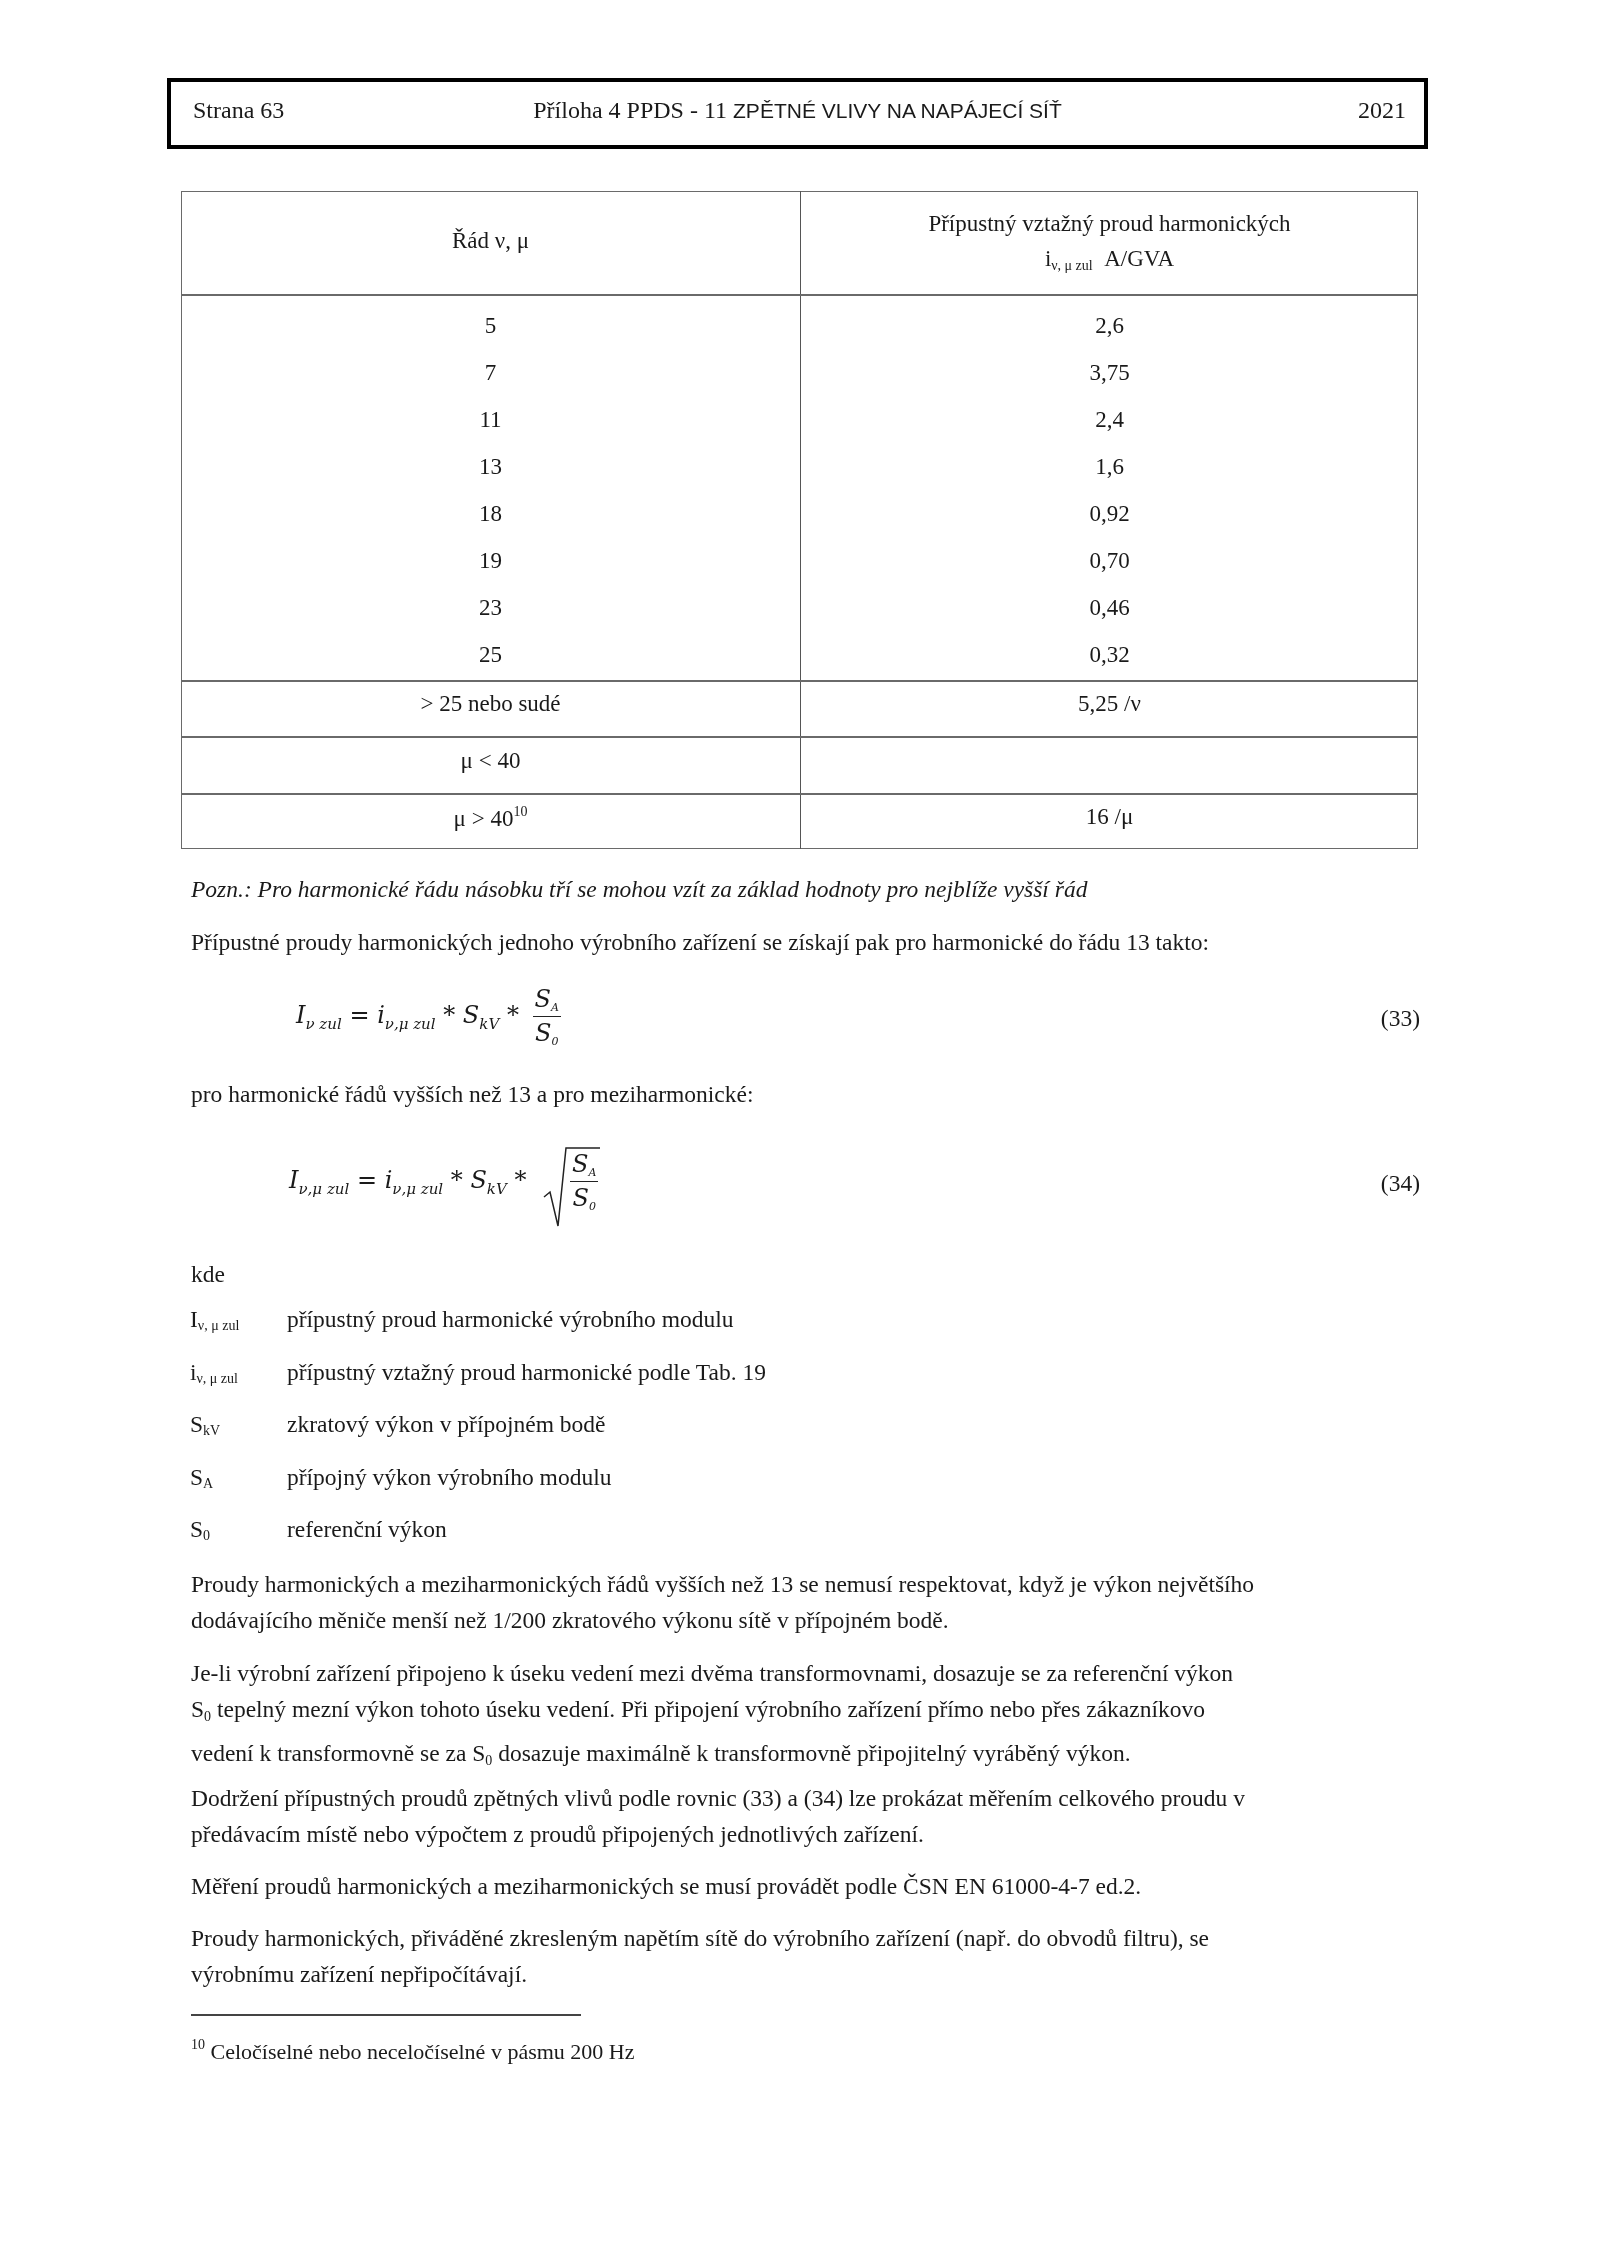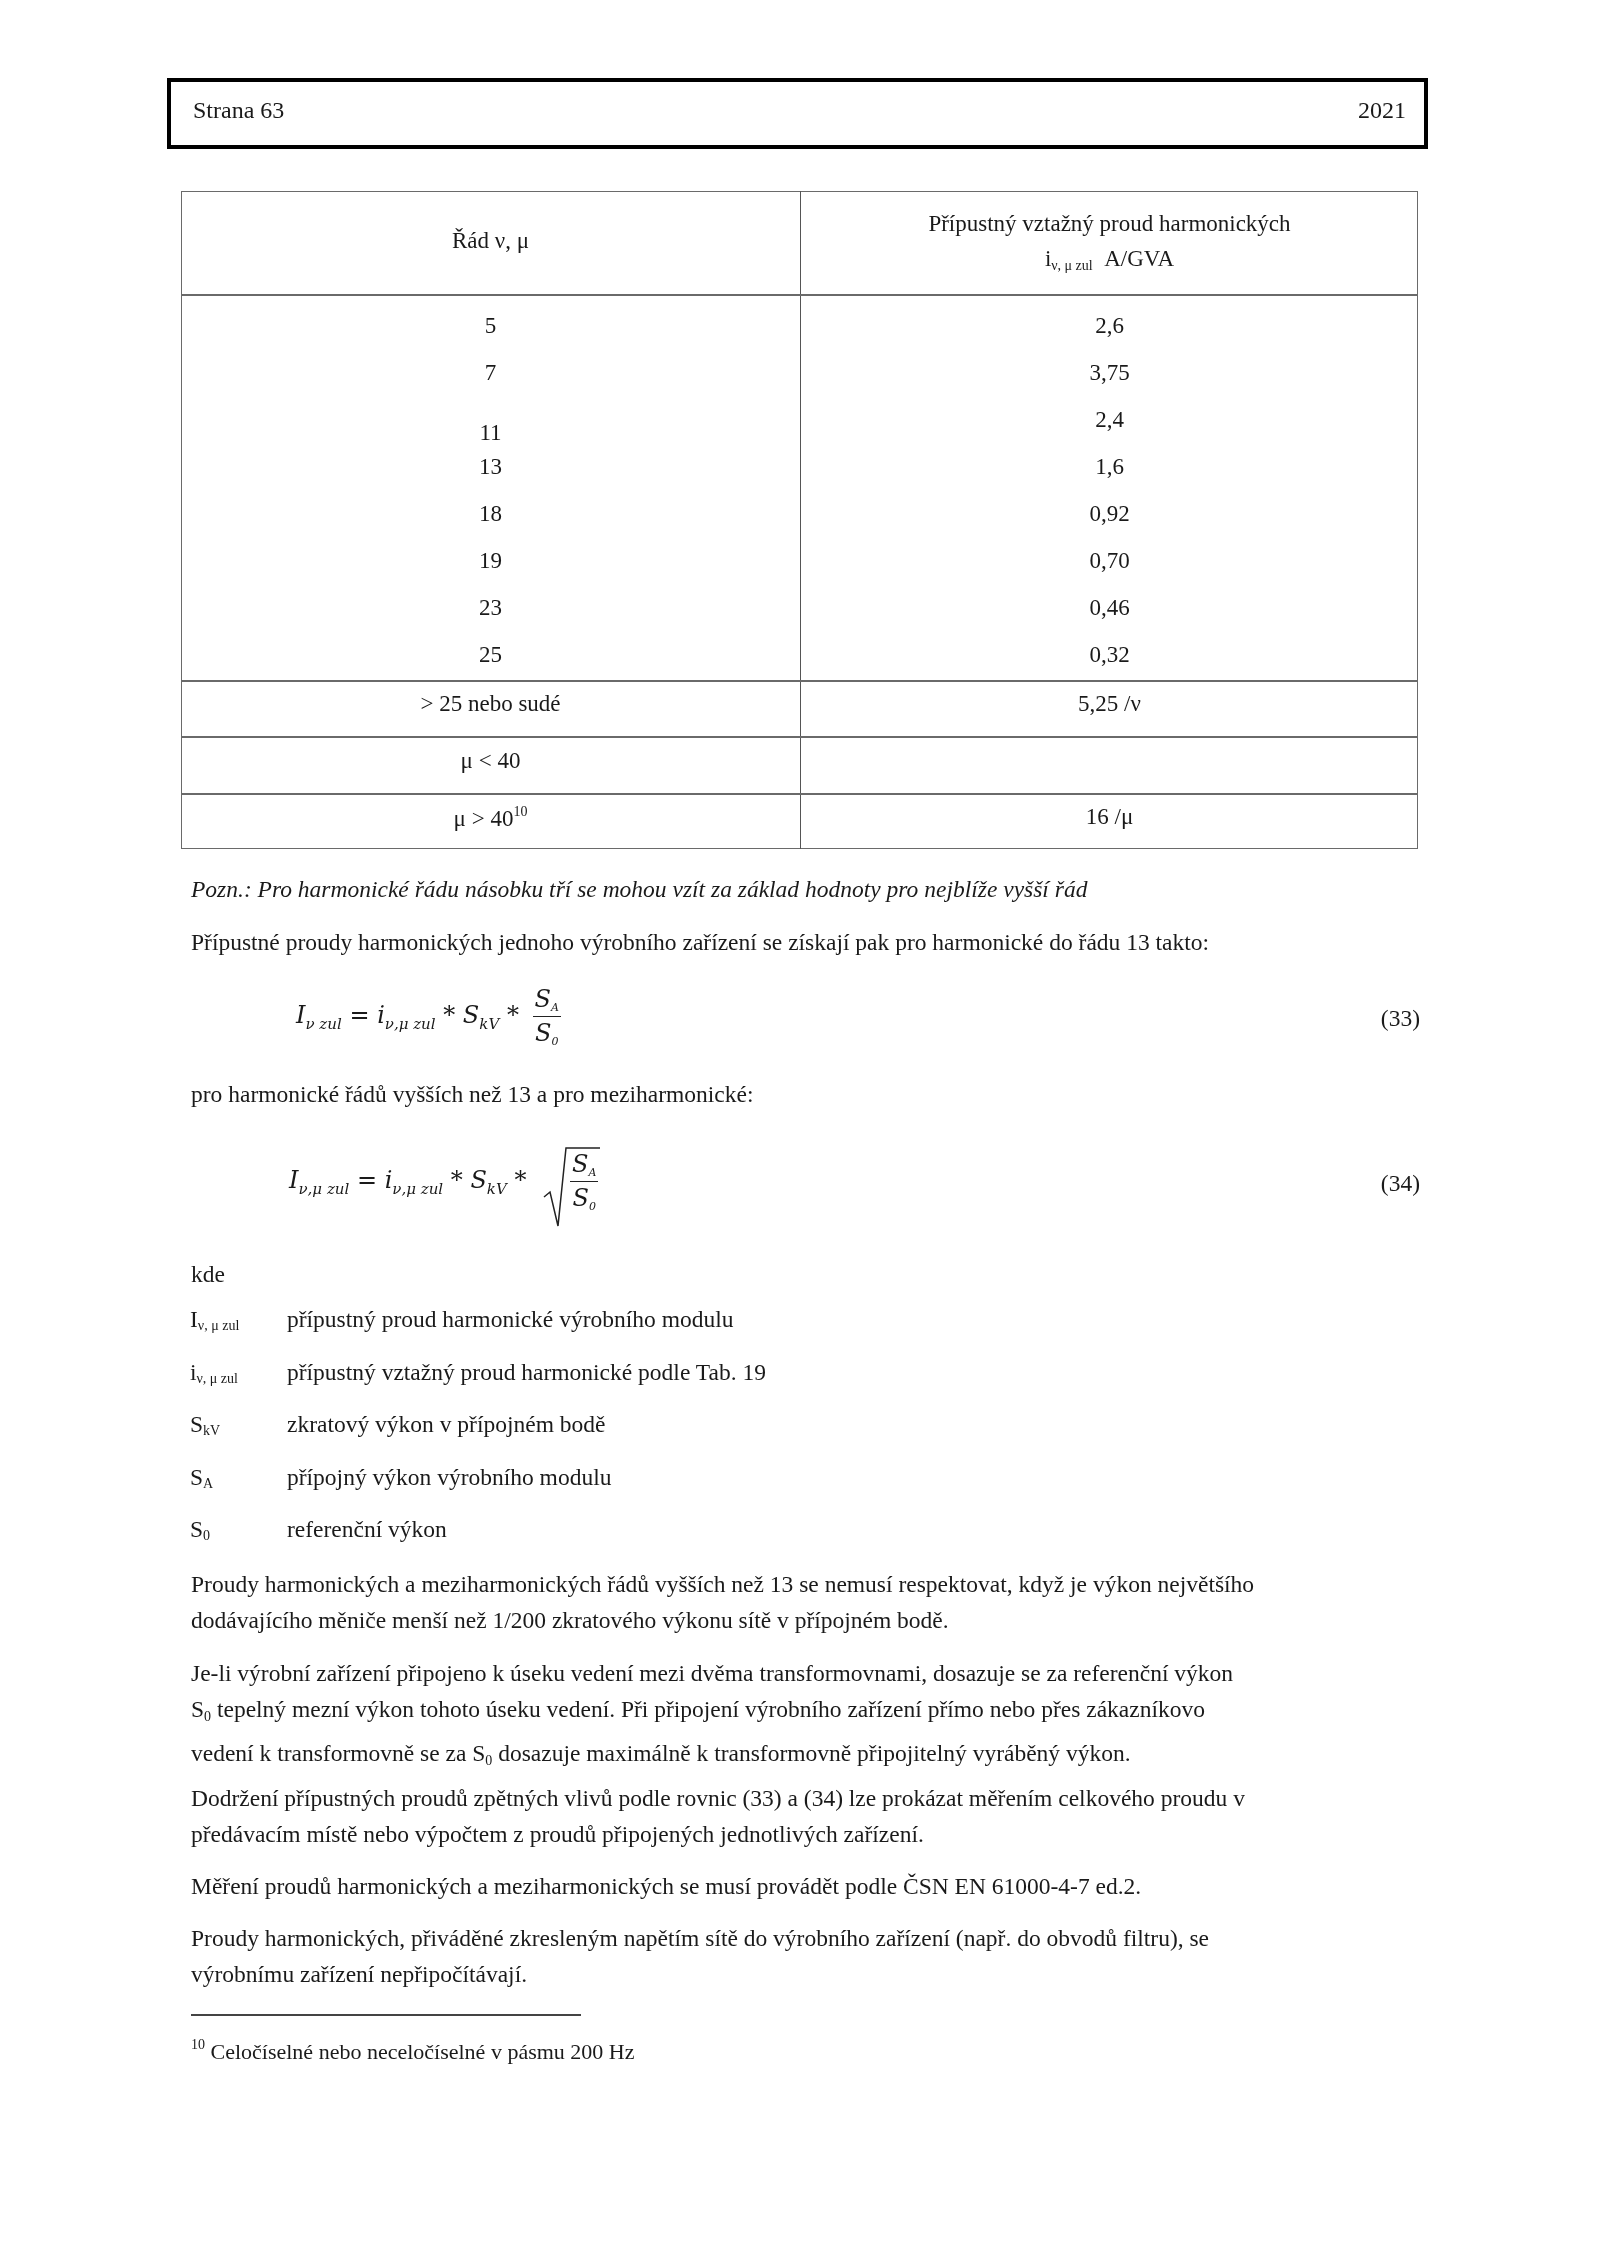--- a/index.html
+++ b/index.html
@@ -45,20 +45,24 @@
     .def-sym .s { font-size: 14px; vertical-align: -3px; }
     .def-txt { position: absolute; left: 287px; font-size: 23.5px; }
 
     #fnline { left: 191px; top: 2014px; width: 390px; height: 1.5px; background: #444; }
   </style>
 </head>
 <body>
 
 <div id="hdr" class="abs">
   <span class="l">Strana 63</span>
+  <span class="c">
+    <span>Příloha 4 PPDS - 11</span>
+    <span class="sans">ZPĚTNÉ VLIVY NA NAPÁJECÍ SÍŤ</span>
+  </span>
   <span class="r">2021</span>
 </div>
 
 <div id="tbl" class="abs">
   <div class="frame"></div>
   <div class="vline"></div>
   <div class="hline" style="top:103px"></div>
   <div class="hline" style="top:489px"></div>
   <div class="hline" style="top:545px"></div>
   <div class="hline" style="top:602px"></div>
@@ -67,21 +71,21 @@
   <div class="cell c2" style="top:20px">Přípustný vztažný proud harmonických</div>
   <div class="cell c2" style="top:55px">
     <span>i</span><sub class="small">ν, μ zul</sub>&nbsp;&nbsp;<span>A/GVA</span>
   </div>
 
   <div id="rows">
       <div class="cell c1" style="top: 122px;">5</div>
       <div class="cell c2" style="top: 122px;">2,6</div>
       <div class="cell c1" style="top: 169px;">7</div>
       <div class="cell c2" style="top: 169px;">3,75</div>
-      <div class="cell c1" style="top: 229px;">11</div>
+      <div class="cell c1" style="top: 216px;">11</div>
       <div class="cell c2" style="top: 216px;">2,4</div>
       <div class="cell c1" style="top: 263px;">13</div>
       <div class="cell c2" style="top: 263px;">1,6</div>
       <div class="cell c1" style="top: 310px;">18</div>
       <div class="cell c2" style="top: 310px;">0,92</div>
       <div class="cell c1" style="top: 357px;">19</div>
       <div class="cell c2" style="top: 357px;">0,70</div>
       <div class="cell c1" style="top: 404px;">23</div>
       <div class="cell c2" style="top: 404px;">0,46</div>
       <div class="cell c1" style="top: 451px;">25</div>

